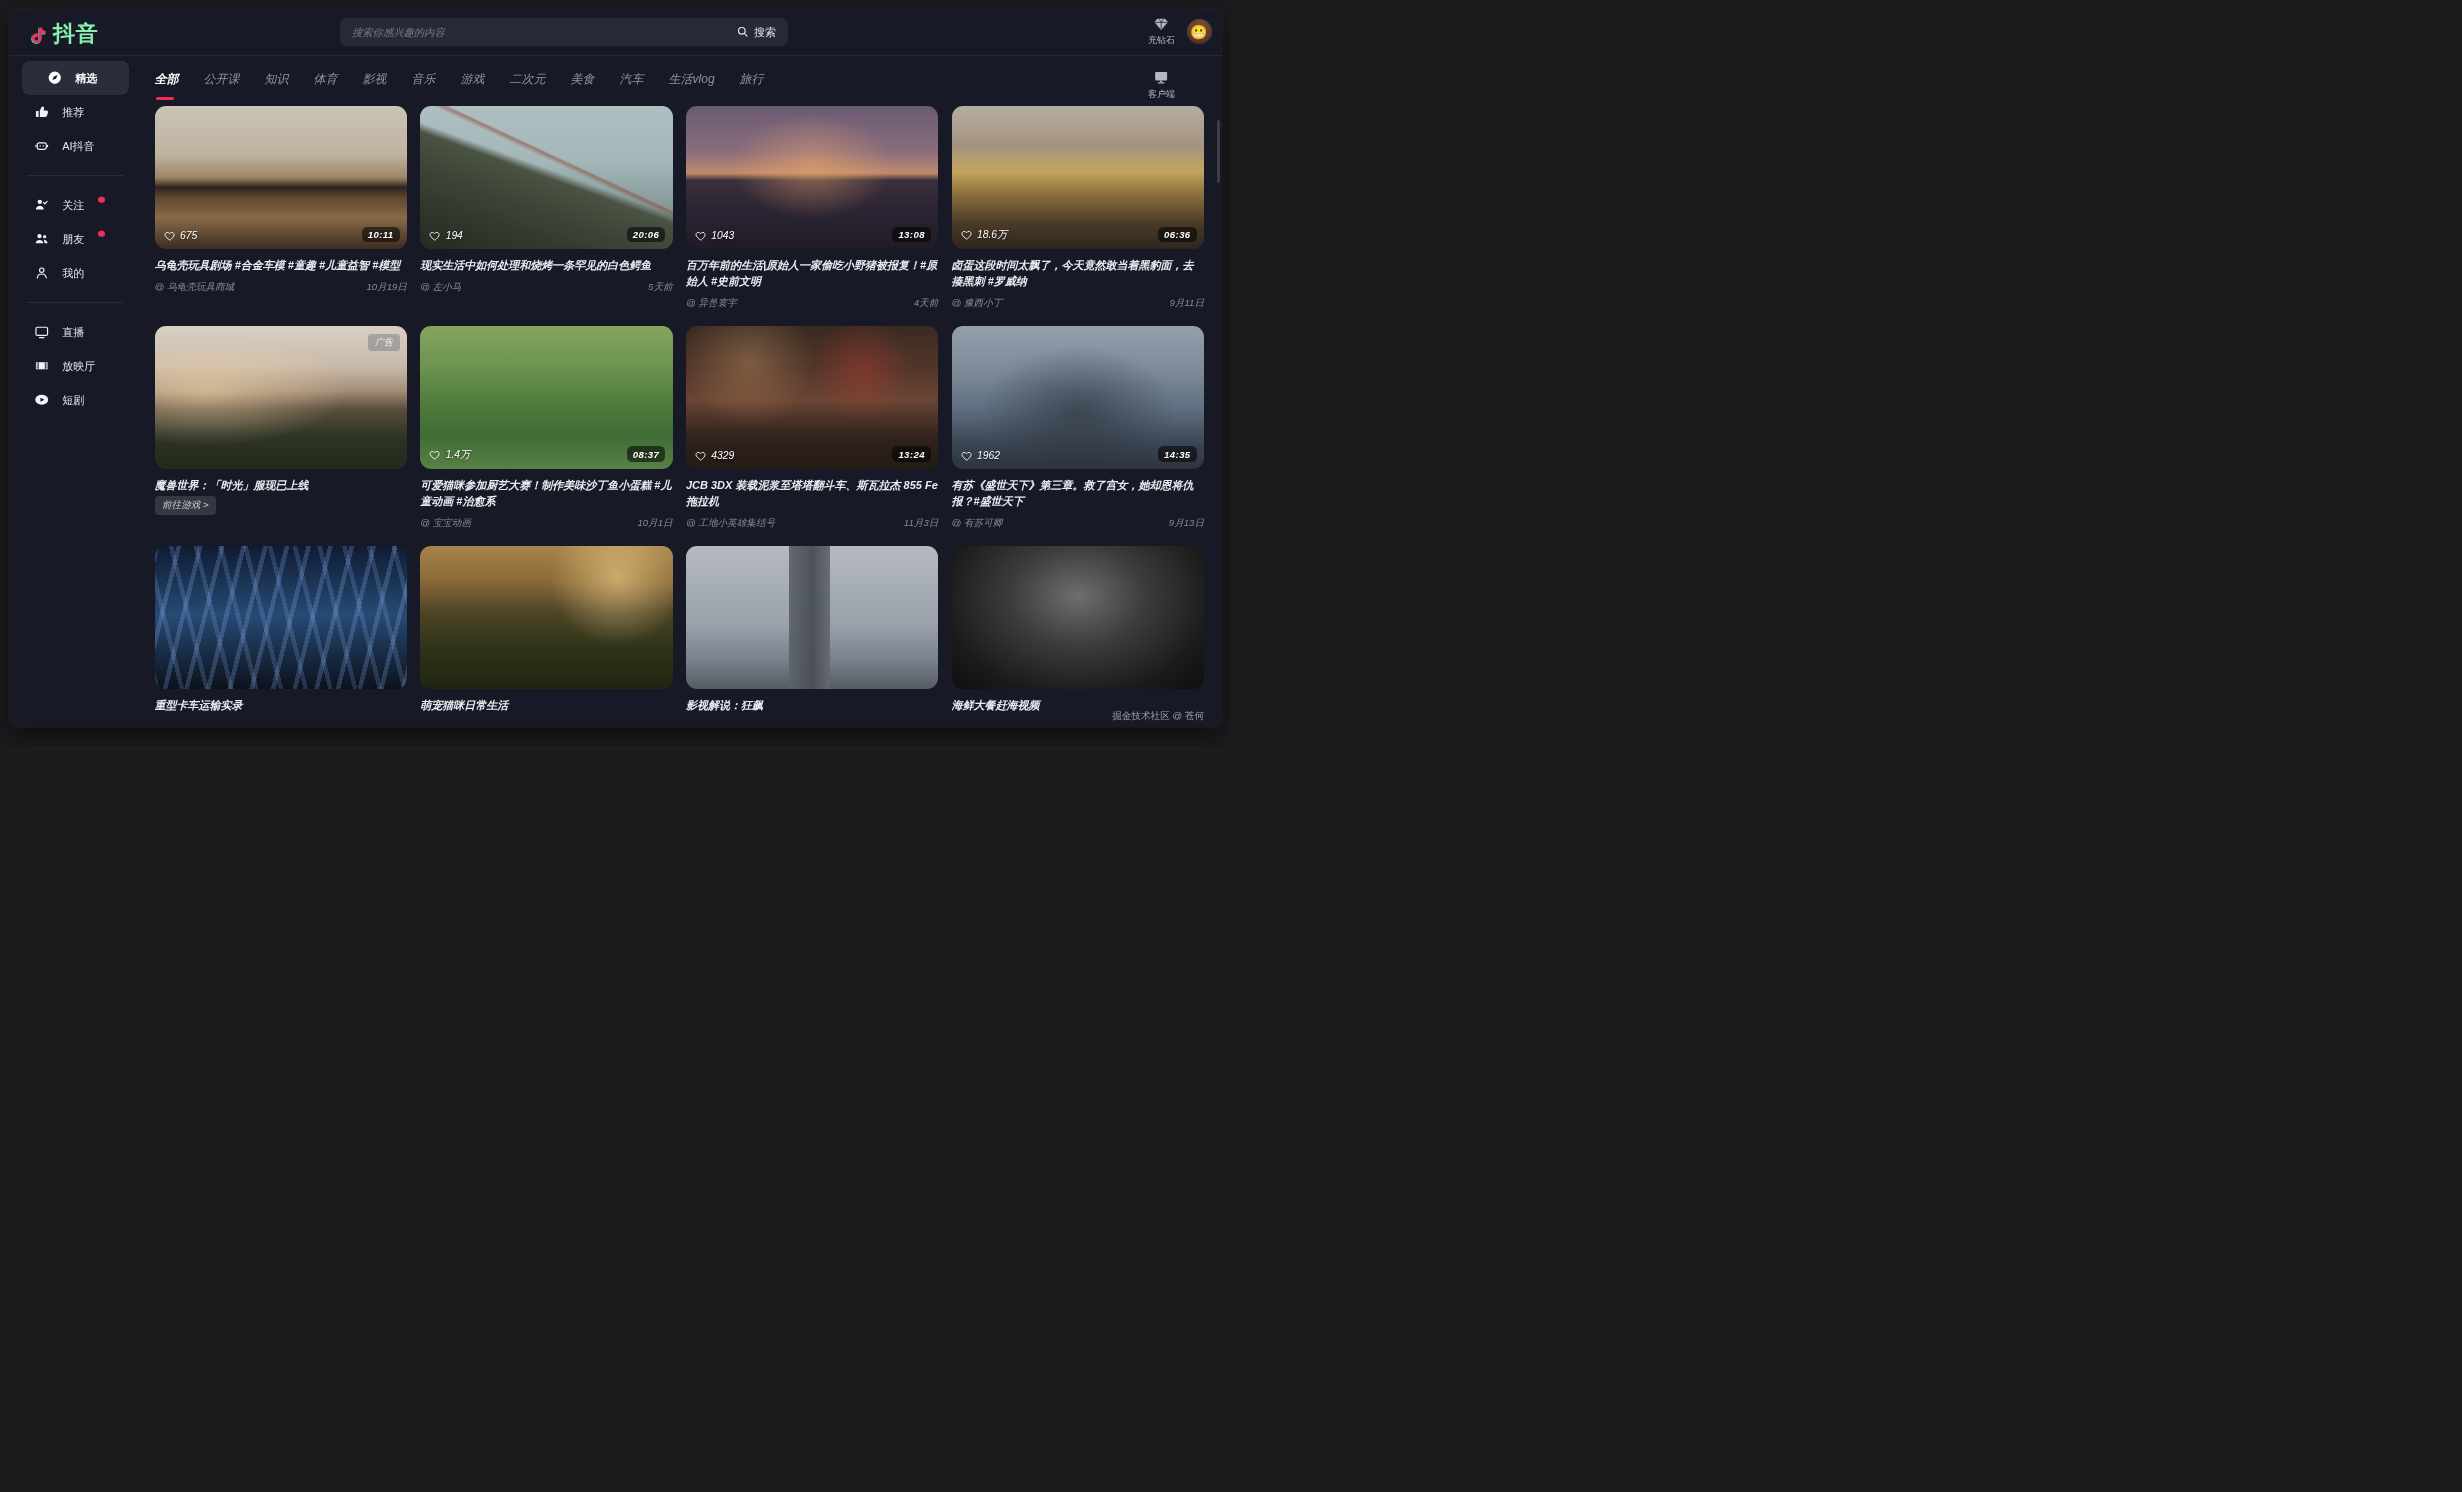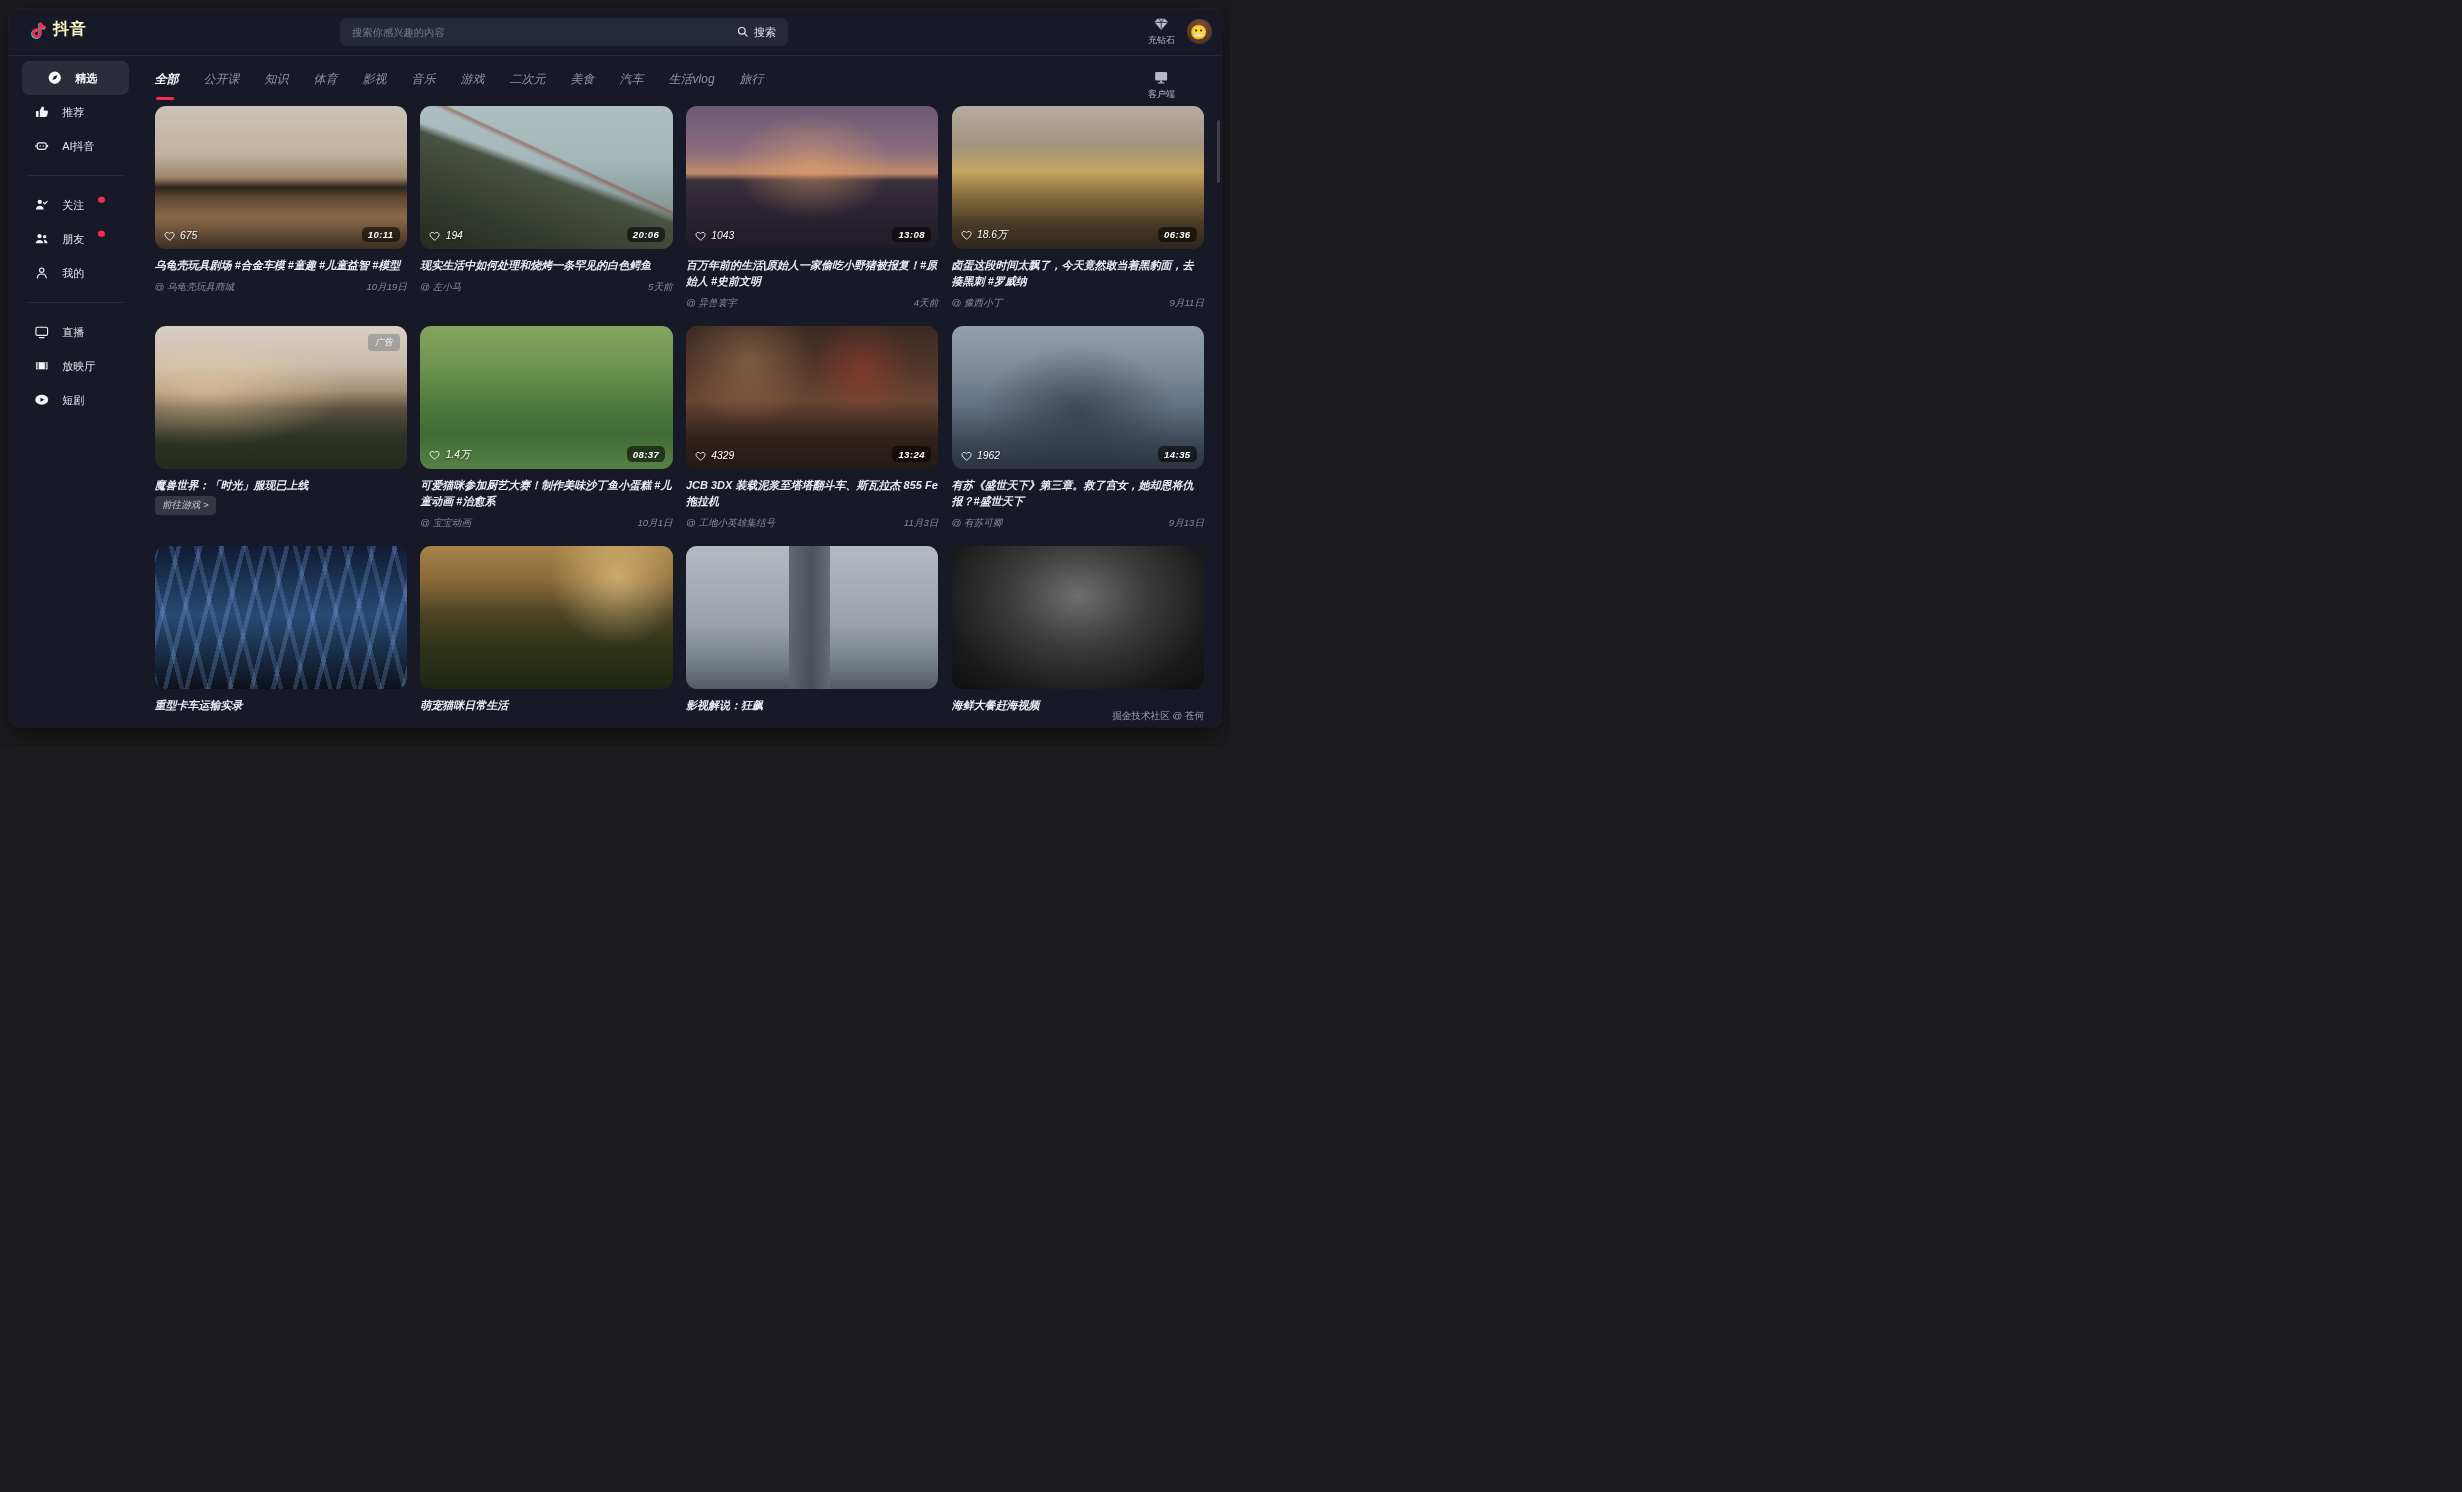--- a/index.html
+++ b/index.html
@@ -9,28 +9,28 @@
     -webkit-font-smoothing:antialiased;
   }
   .window{
     position:absolute;left:9px;top:9px;width:1213px;height:718px;
     background:#171a26;border-radius:10.3px;overflow:hidden;
     box-shadow:0 0 0 0.7px rgba(255,255,255,.05),0 7.4px 30px rgba(0,0,0,.6);
   }
   
   .header{position:absolute;left:0;top:0;right:0;height:46px;border-bottom:0.7px solid rgba(255,255,255,.07);}
   .logo{position:absolute;left:19px;top:10.3px;display:flex;align-items:center;gap:6px;}
-  .logo-text{color:#fef9c3;font-size:16px;font-weight:bold;letter-spacing:0.7px;}
+  .logo-text{color:#86efac;font-size:22px;font-weight:bold;letter-spacing:0.7px;}
   .search{
     position:absolute;left:331px;top:9px;width:448px;height:28px;background:#262a36;
     border-radius:6.7px;display:flex;align-items:center;
   }
   .search input{
     flex:1;background:transparent;border:none;outline:none;color:#e8eaf1;
-    font-size:10.3px;padding:0 12px;font-family:inherit;
+    font-size:10.3px;padding:0 12px;font-family:inherit;font-style:italic;
   }
   .search input::placeholder{color:#767b8a;}
   .search-btn{
     display:flex;align-items:center;gap:4.4px;padding:0 12px;height:100%;cursor:pointer;
     color:#e3e5ec;font-size:11px;border-radius:0 6.7px 6.7px 0;
   }
   .actions{position:absolute;right:44px;top:6.7px;display:flex;gap:22px;flex-direction:column;}
   .action{display:flex;flex-direction:column;align-items:center;color:#b4b8c4;width:33px;cursor:pointer;}
   .action .lbl{font-size:9px;margin-top:2.2px;white-space:nowrap;}
   .avatar{

